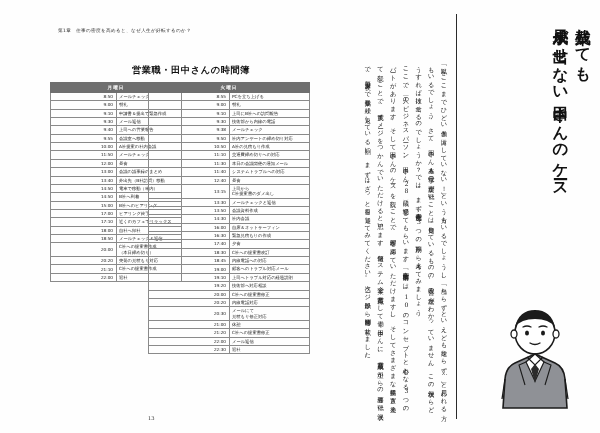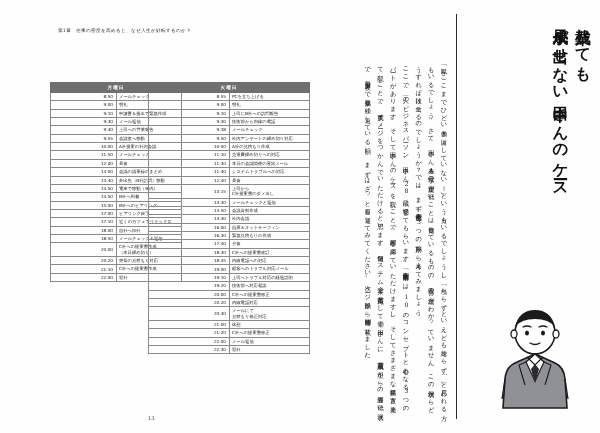--- a/index.html
+++ b/index.html
@@ -78,20 +78,21 @@
 </style>
 </head>
 <body>
 
 <div class="page">
 
   <div class="verso">
 
     <div class="running-head">第1章　仕事の密度を高めると、なぜ人生が好転するのか？</div>
 
+    <div class="table-title">営業職・田中さんの時間簿</div>
 
     <div class="tables">
       <table class="sched mon">
         <thead>
             <tr>
               <th colspan="2">月曜日</th>
             </tr>
           </thead>
         <tbody>
             <tr>

